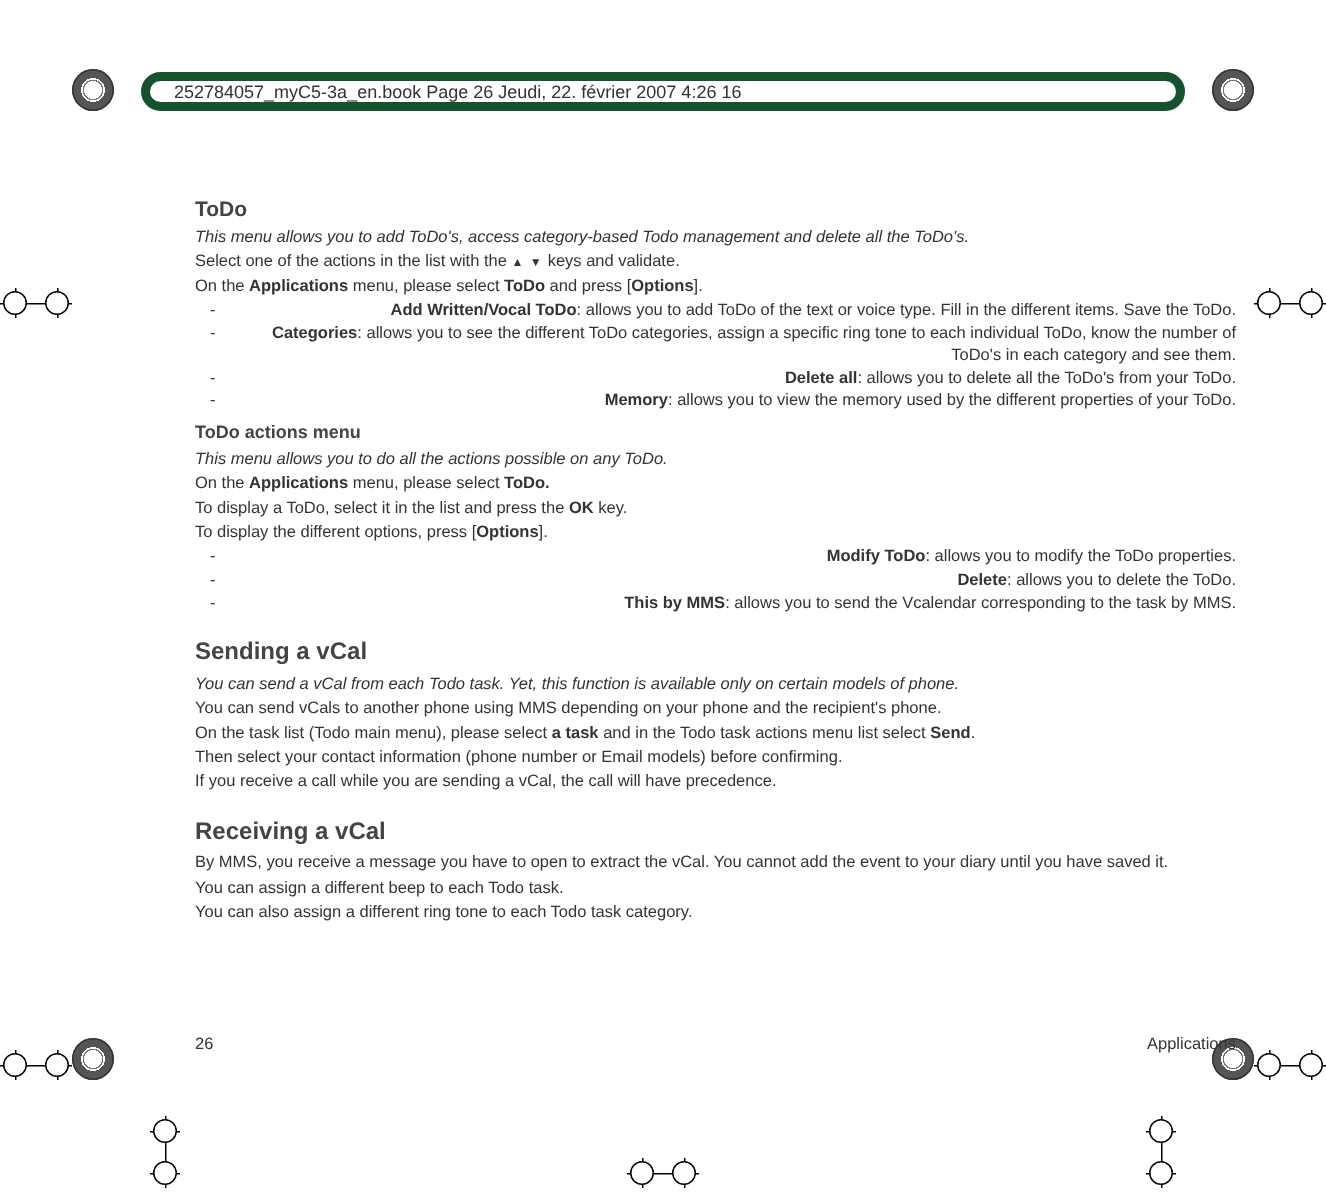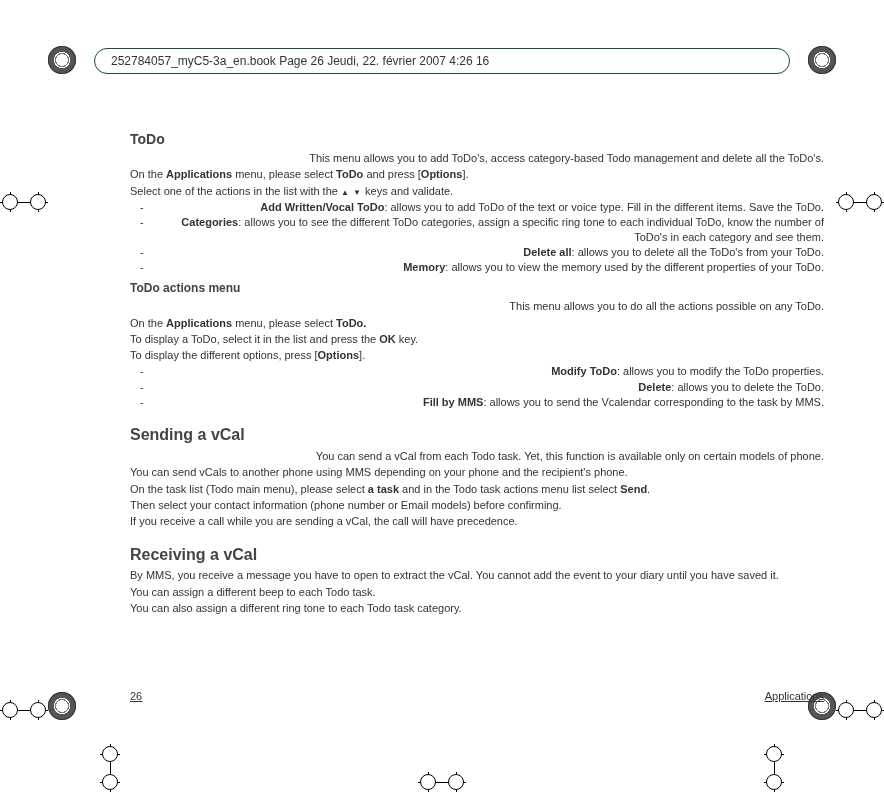--- a/index.html
+++ b/index.html
@@ -35,57 +35,56 @@
     }
     .crop-node .ring { width:16px; height:16px; border-radius:50%; border:1px solid #000; background:#fff; position:absolute; }
     .crop-node .plus-h { width:20px; height:1px; background:#000; position:absolute; }
     .crop-node .plus-v { width:1px; height:20px; background:#000; position:absolute; }
 
     
     .header-bar {
       position: absolute;
       top: 48px; left: 94px; right: 94px;
       height: 26px;
-      border: 1px solid #14532d;
+      border: 6px solid #14532d;
       border-radius: 14px;
       display: flex;
       align-items: center;
       padding: 0 16px;
       font-size: 12px;
     }
 
     
     .page {
       position: absolute;
       top: 124px;
       left: 130px;
       right: 60px;
       font-size: 11px;
       line-height: 1.3;
     }
     h2.section { font-size: 16px; font-weight: bold; color: #444; margin-top: 16px; margin-bottom: 3px; }
     h3.section { font-size: 12px; font-weight: bold; color: #444; margin-top: 6px; margin-bottom: 3px; }
-    .intro { margin-bottom: 2px; text-align: right; }
+    .intro { font-style: italic; margin-bottom: 2px; }
     p { margin-bottom: 2px; }
     ul.dash { list-style: none; padding-left: 0; }
     ul.dash > li { padding-left: 26px; position: relative; margin-bottom: 1px; text-align: right; }
     ul.dash > li::before { content: "-"; position: absolute; left: 10px; }
     b { font-weight: bold; }
     .arrows { font-size: 8px; letter-spacing: 1px; }
 
     
     .page-footer {
       position: absolute;
       bottom: 94px;
       left: 130px; right: 60px;
       display: flex;
       justify-content: space-between;
       font-size: 11px;
       color: #333;
-      text-decoration: underline;
     }
   </style>
 </head>
 <body>
 
 <div class="reg tl"></div>
 <div class="reg tr"></div>
 <div class="reg bl"></div>
 <div class="reg br"></div>
 
@@ -184,24 +183,24 @@
 
 <div class="header-bar">
   <span>252784057_myC5-3a_en.book  Page 26  Jeudi, 22. février 2007  4:26 16</span>
 </div>
 
 <div class="page">
 
   <h3 class="section" style="font-size:14px">ToDo</h3>
   <p class="intro">This menu allows you to add ToDo's, access category-based Todo management and delete all the ToDo's.</p>
   <p>
+    <span>Select one of the actions in the list with the </span><span class="arrows">▲ ▼</span><span> keys and validate.</span>
+  </p>
+  <p>
     <span>On the </span><b>Applications</b><span> menu, please select </span><b>ToDo</b><span> and press [</span><b>Options</b><span>].</span>
-  </p>
-  <p>
-    <span>Select one of the actions in the list with the </span><span class="arrows">▲ ▼</span><span> keys and validate.</span>
   </p>
   <ul class="dash">
     <li><b>Add Written/Vocal ToDo</b><span>: allows you to add ToDo of the text or voice type. Fill in the different items. Save the ToDo.</span></li>
     <li><b>Categories</b><span>: allows you to see the different ToDo categories, assign a specific ring tone to each individual ToDo, know the number of ToDo's in each category and see them.</span></li>
     <li><b>Delete all</b><span>: allows you to delete all the ToDo's from your ToDo.</span></li>
     <li><b>Memory</b><span>: allows you to view the memory used by the different properties of your ToDo.</span></li>
   </ul>
 
   <h3 class="section">ToDo actions menu</h3>
   <p class="intro">This menu allows you to do all the actions possible on any ToDo.</p>
@@ -210,21 +209,21 @@
   </p>
   <p>
     <span>To display a ToDo, select it in the list and press the </span><b>OK</b><span> key.</span>
   </p>
   <p>
     <span>To display the different options, press [</span><b>Options</b><span>].</span>
   </p>
   <ul class="dash">
     <li><b>Modify ToDo</b><span>: allows you to modify the ToDo properties.</span></li>
     <li><b>Delete</b><span>: allows you to delete the ToDo.</span></li>
-    <li><b>Fill by MMS</b><span>: allows you to send the Vcalendar corresponding to the task by MMS.</span></li>
+    <li><b>This by MMS</b><span>: allows you to send the Vcalendar corresponding to the task by MMS.</span></li>
   </ul>
 
   <h2 class="section">Sending a vCal</h2>
   <p class="intro">You can send a vCal from each Todo task. Yet, this function is available only on certain models of phone.</p>
   <p>You can send vCals to another phone using MMS depending on your phone and the recipient's phone.</p>
   <p>
     <span>On the task list (Todo main menu), please select </span><b>a task</b><span> and in the Todo task actions menu list select </span><b>Send</b><span>.</span>
   </p>
   <p>Then select your contact information (phone number or Email models) before confirming.</p>
   <p>If you receive a call while you are sending a vCal, the call will have precedence.</p>

